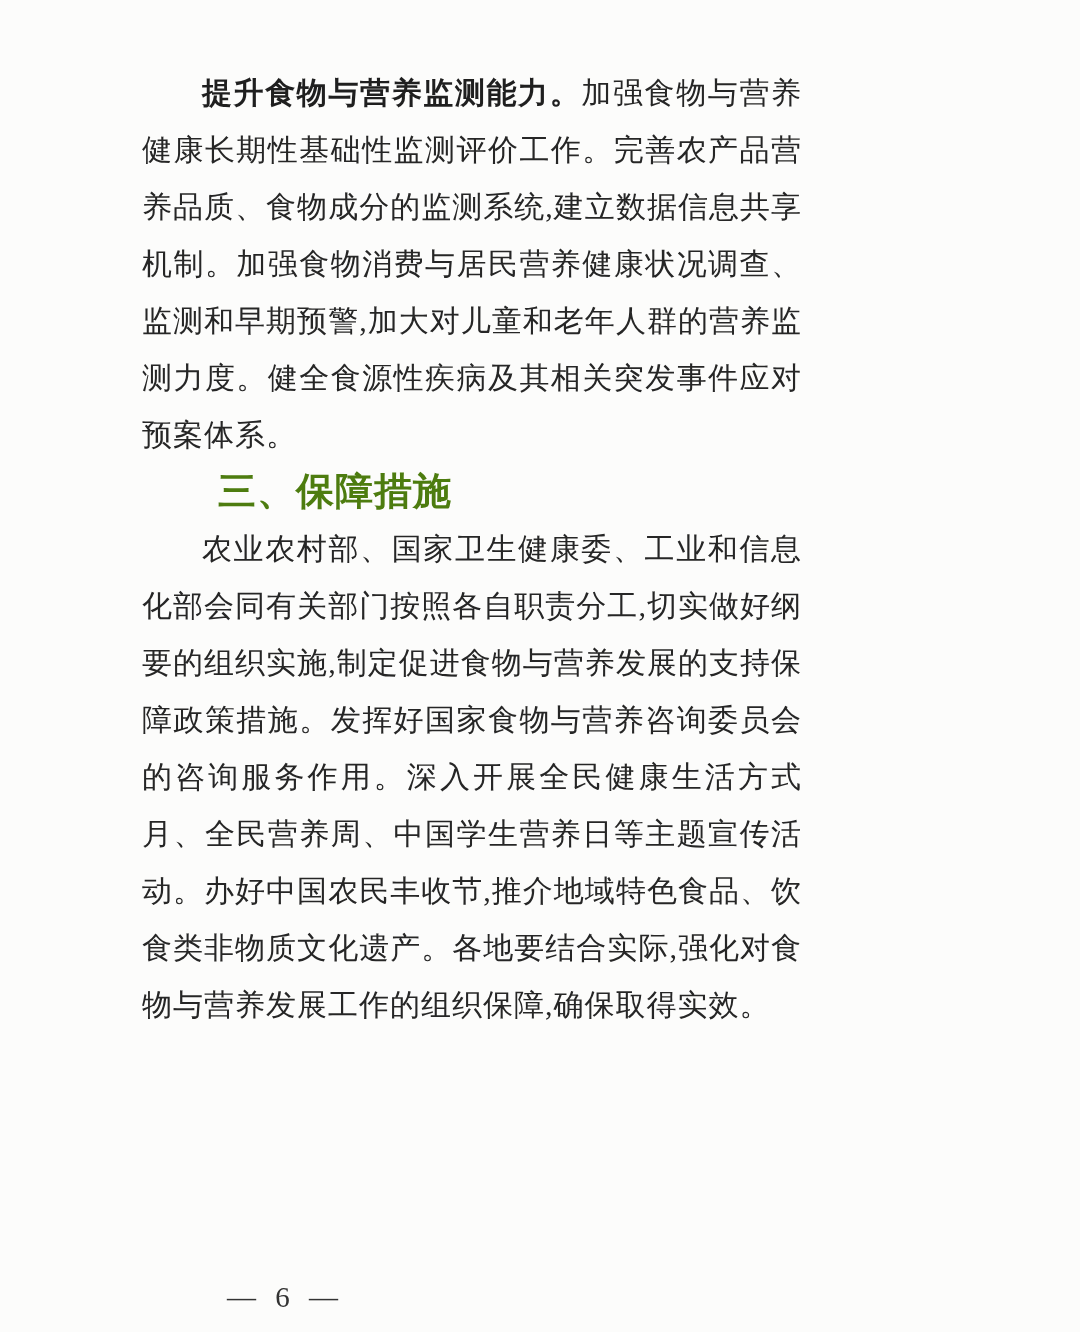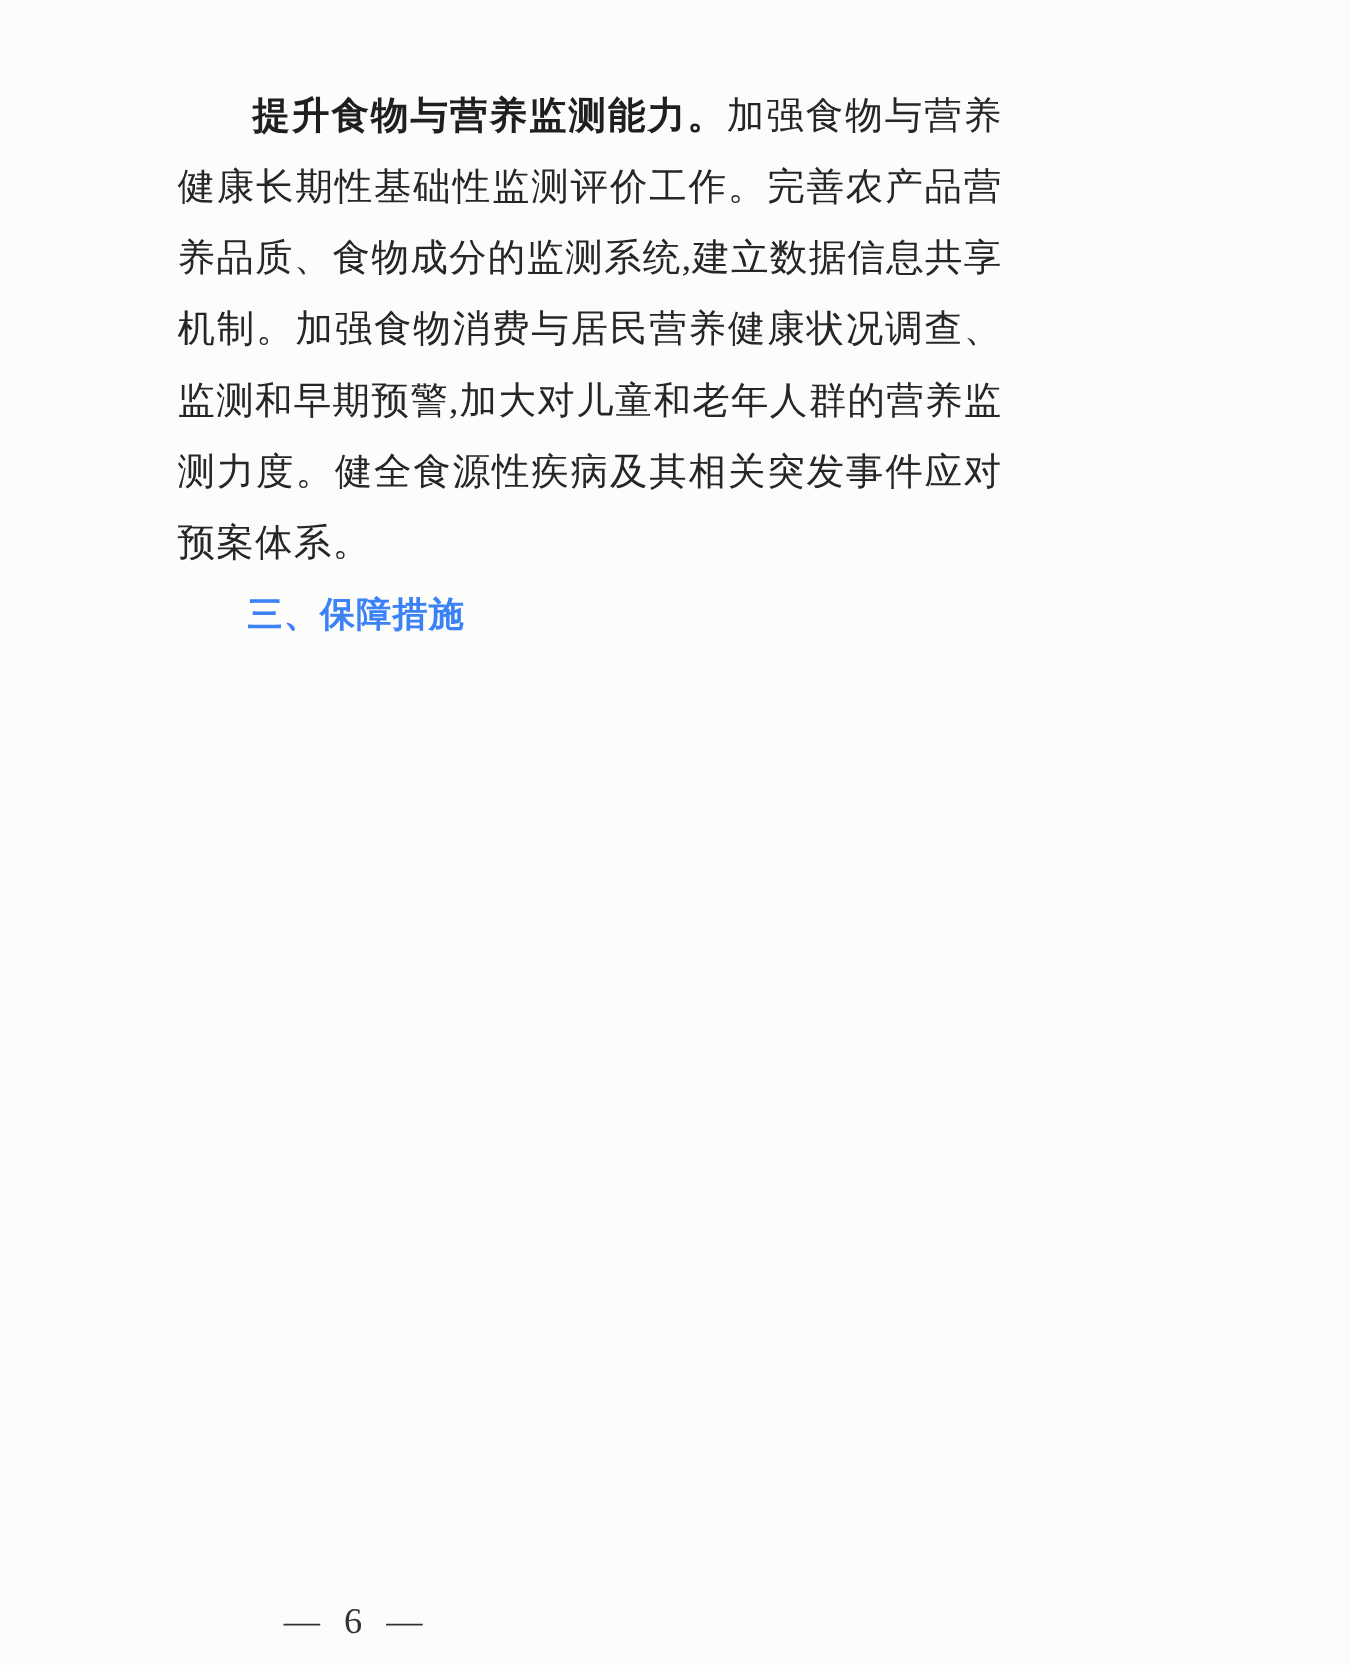--- a/index.html
+++ b/index.html
@@ -35,23 +35,23 @@
   }
   .para .lead {
     font-family: "Liberation Sans", "DejaVu Sans", sans-serif;
     font-weight: bold;
     color: #1f1f1f;
   }
   .section-heading {
     margin: 0;
     font-family: "Liberation Sans", "DejaVu Sans", sans-serif;
     font-weight: bold;
-    font-size: 28px;
+    font-size: 38px;
     line-height: 57px;
-    color: #3b82f6;
+    color: #4d7c0f;
     text-indent: 2em;
     letter-spacing: 1px;
   }
   .footer {
     position: absolute;
     left: 150px;
     top: 1248px;
     font-family: "Liberation Serif", "DejaVu Serif", serif;
     font-size: 29px;
     color: #333333;
@@ -63,19 +63,20 @@
 <body>
 
 <div class="page">
   <div class="content">
 
     <p class="para"><span class="lead">提升食物与营养监测能力。</span><span>加强食物与营养健康长期性基础性监测评价工作。完善农产品营养品质、食物成分的监测系统,建立数据信息共享机制。加强食物消费与居民营养健康状况调查、监测和早期预警,加大对儿童和老年人群的营养监测力度。健全食源性疾病及其相关突发事件应对预案体系。</span></p>
 
 
     <h2 class="section-heading">三、保障措施</h2>
 
+    <p class="para"><span>农业农村部、国家卫生健康委、工业和信息化部会同有关部门按照各自职责分工,切实做好纲要的组织实施,制定促进食物与营养发展的支持保障政策措施。发挥好国家食物与营养咨询委员会的咨询服务作用。深入开展全民健康生活方式月、全民营养周、中国学生营养日等主题宣传活动。办好中国农民丰收节,推介地域特色食品、饮食类非物质文化遗产。各地要结合实际,强化对食物与营养发展工作的组织保障,确保取得实效。</span></p>
 
   </div>
 
   <div class="footer">
     <span>— 6 —</span>
   </div>
 </div>
 
 </body></html>

